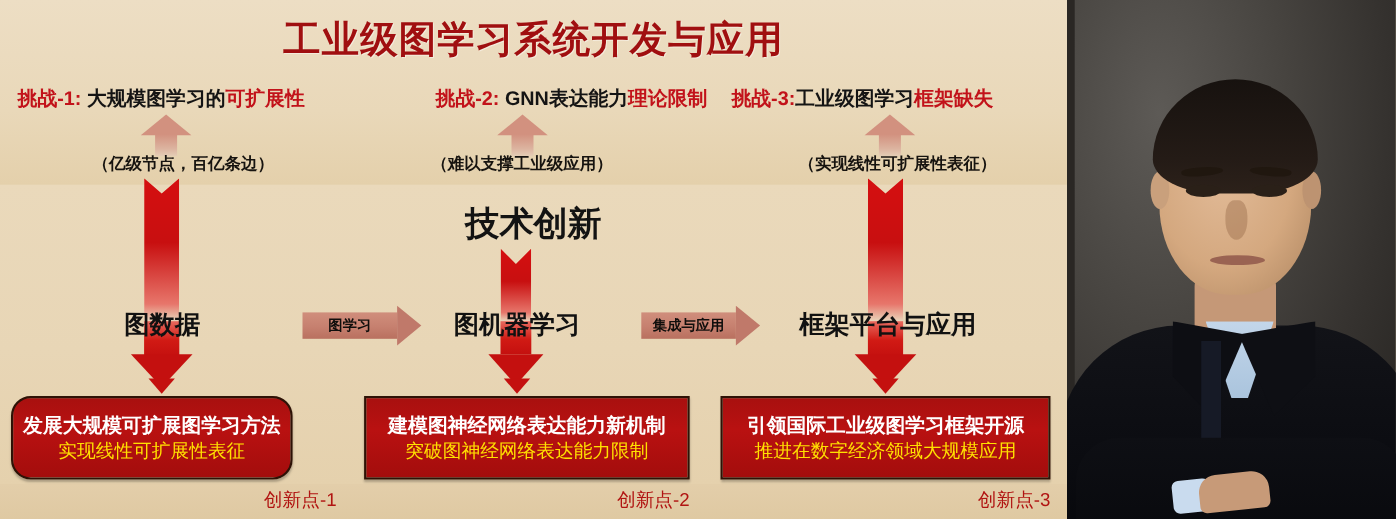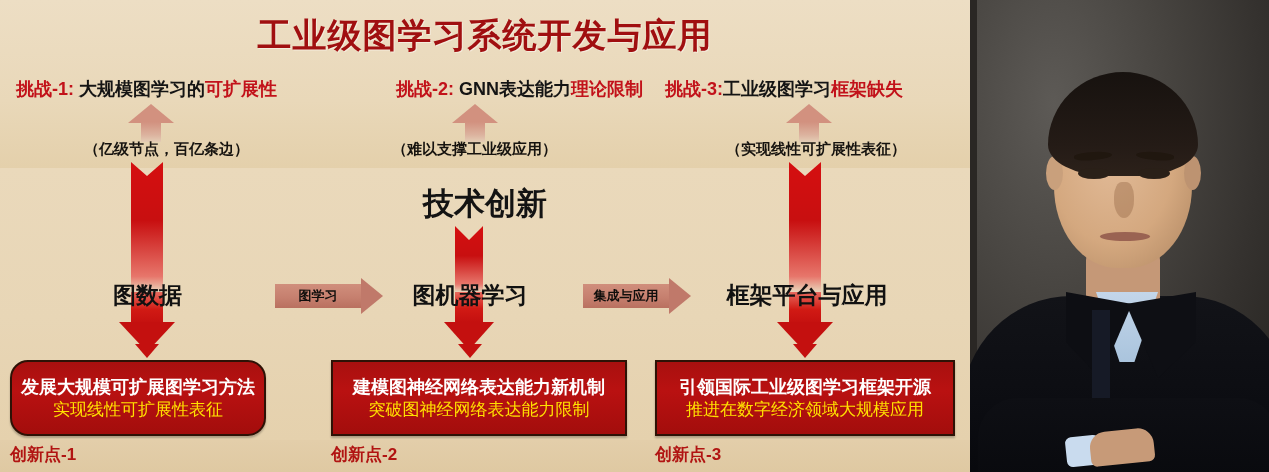--- a/index.html
+++ b/index.html
@@ -163,22 +163,22 @@
     box-sizing:border-box;
   }
   .rbox .l1{font-size:18px;font-weight:bold;color:#ffffff;line-height:1.25;white-space:nowrap;}
   .rbox .l2{font-size:17px;font-weight:normal;color:#ffe000;line-height:1.25;white-space:nowrap;}
   #box1{left:10px;width:256px;border-radius:18px;}
   #box2{left:331px;width:296px;}
   #box3{left:655px;width:300px;}
 
   
   .cap{
-    position:absolute;top:443px;font-size:17px;font-weight:bold;color:#b11412;
-    text-align:left;white-space:nowrap;
+    position:absolute;top:443px;font-size:17px;font-weight:normal;color:#b11412;
+    text-align:right;white-space:nowrap;
   }
   #cap1{left:10px;width:296px;}
   #cap2{left:331px;width:296px;}
   #cap3{left:655px;width:300px;}
 
   
   .photo{
     position:absolute;left:970px;top:0;width:299px;height:472px;
     background:radial-gradient(ellipse at 28% 22%,#5d5a56 0%,#474440 38%,#35322f 68%,#24221f 100%);
     overflow:hidden;

